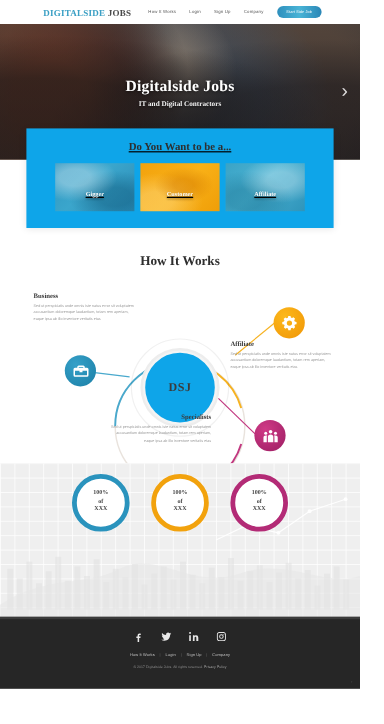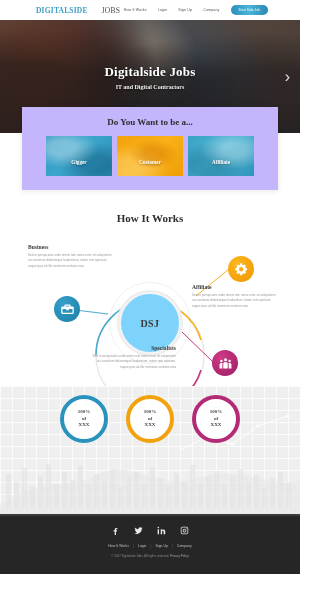--- a/index.html
+++ b/index.html
@@ -23,21 +23,21 @@
     z-index:50;
   }
   .logo {
     font-family:"Liberation Serif", serif;
     font-size:7.5px;
     font-weight:bold;
     letter-spacing:.2px;
     margin-left:24px;
   }
   .logo .l1 { color:#3a9fc4; }
-  .logo .l2 { color:#4a4a4a; font-weight:normal;margin-left:12px; }
+  .logo .l2 { color:#4a4a4a; font-weight:bold; }
   .nav {
     margin-left:auto;
     display:flex;
     align-items:center;
     gap:11px;
     padding-right:20px;
   }
   .nav-link {
     font-size:3.6px;
     color:#555;
@@ -115,25 +115,26 @@
     cursor:pointer;
     color:rgba(255,255,255,.85);
     font-size:16px;
     line-height:1;
     font-family:"Liberation Sans", sans-serif;
   }
 
   
   .choose {
     position:relative;
-    background:#c4b5fd;
+    background:#0ea5e9;
     margin:-26px 22px 0 22px;
     padding:10px 10px 14px 10px;
     z-index:10;
     box-shadow:0 1px 6px rgba(0,0,0,.10);
+    text-decoration:underline;
   }
   .choose-title {
     font-family:"Liberation Serif", serif;
     font-size:9px;
     font-weight:bold;
     color:#2e2e2e;
     text-align:center;
     margin-bottom:9px;
   }
   .cards { display:flex; gap:5px; justify-content:center; }
@@ -187,21 +188,21 @@
     text-align:center;
     margin-bottom:10px;
   }
   .diagram { position:relative; height:150px; }
   .hub {
     position:absolute;
     left:50%; top:58px;
     transform:translateX(-50%);
     width:62px; height:62px;
     border-radius:50%;
-    background:#7dd3fc;
+    background:#0ea5e9;
     border:2px solid #f4f4f4;
     box-shadow:0 0 0 2px #ededed;
     display:flex; align-items:center; justify-content:center;
   }
   .hub-label {
     font-family:"Liberation Serif", serif;
     font-size:10px;
     font-weight:bold;
     color:#3b3b3b;
     letter-spacing:.4px;

